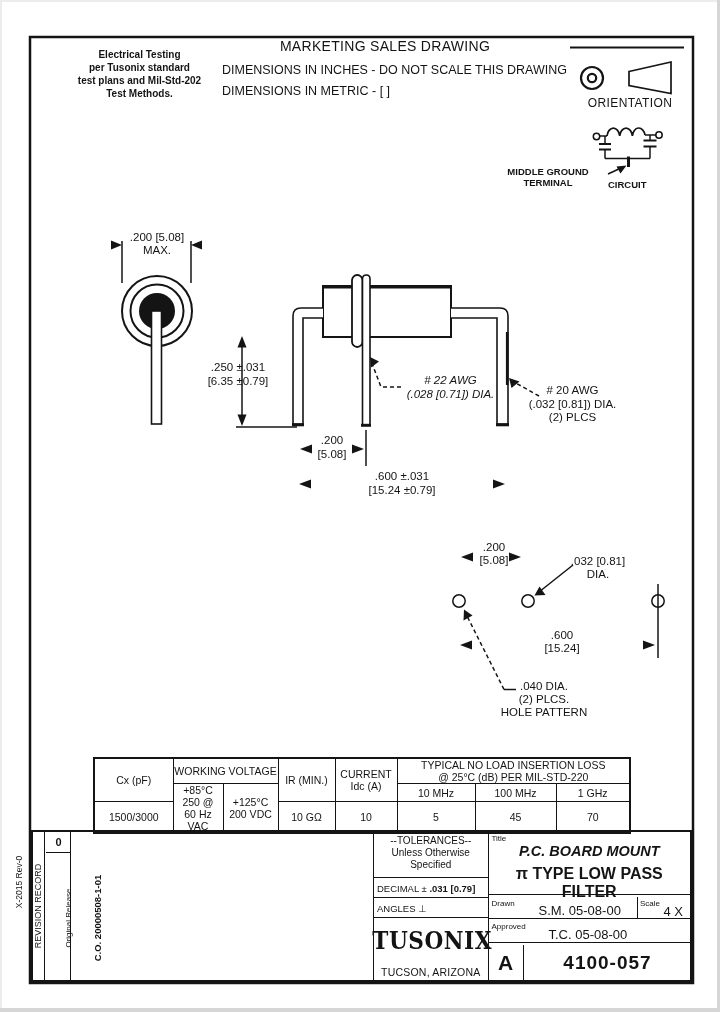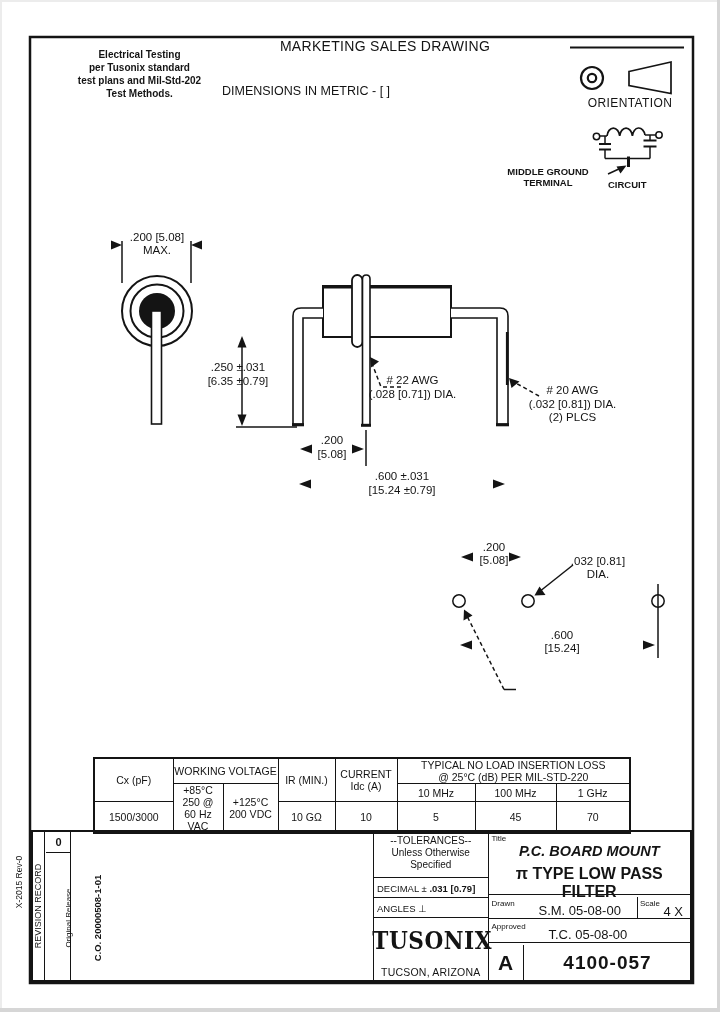--- a/index.html
+++ b/index.html
@@ -114,49 +114,53 @@
         <path d="M460,645 l12,-4.5 v9 z" fill="#141414" stroke="none"></path>
         <path d="M655,645 l-12,-4.5 v9 z" fill="#141414" stroke="none"></path>
         <line x1="516" y1="689.5" x2="504" y2="689.5"></line>
         <line x1="504" y1="689.5" x2="466" y2="614" stroke-dasharray="4,3"></line>
         <path d="M464,609.5 l-0.5,11 9,-5 z" fill="#141414" stroke="none"></path>
       </g>
     </g>
   </svg>
 
   <div class="t ctr" style="left:200px;top:38px;width:370px;font-size:14px;letter-spacing:.3px;">MARKETING SALES DRAWING</div>
+  <div class="t" style="left:222px;top:63px;font-size:12.5px;">DIMENSIONS IN INCHES - DO NOT SCALE THIS DRAWING</div>
   <div class="t" style="left:222px;top:84px;font-size:12.5px;">DIMENSIONS IN METRIC - [  ]</div>
   <div class="t ctr bold" style="left:42px;top:48px;width:195px;font-size:10px;line-height:13px;">Electrical Testing
 per Tusonix standard
 test plans and Mil-Std-202
 Test Methods.</div>
   <div class="t ctr" style="left:570px;top:96px;width:120px;font-size:12px;letter-spacing:.4px;">ORIENTATION</div>
   <div class="t ctr bold" style="left:498px;top:166px;width:100px;font-size:9.5px;line-height:11px;">MIDDLE GROUND
 TERMINAL</div>
   <div class="t bold" style="left:608px;top:179px;font-size:9.5px;">CIRCUIT</div>
 
   <div class="t ctr dim" style="left:107px;top:231px;width:100px;line-height:12.5px;">.200 [5.08]
 MAX.</div>
   <div class="t ctr dim" style="left:188px;top:361px;width:100px;text-align:center;">.250 ±.031
 [6.35 ±0.79]</div>
-  <div class="t ctr dim" style="left:360px;top:374px;width:105px;"># 22 AWG
+  <div class="t ctr dim" style="left:398px;top:374px;width:105px;font-style:italic;"># 22 AWG
 (.028 [0.71]) DIA.</div>
   <div class="t ctr dim" style="left:520px;top:384px;width:105px;"># 20 AWG
 (.032 [0.81]) DIA.
 (2) PLCS</div>
   <div class="t ctr dim" style="left:298px;top:434px;width:68px;">.200
 [5.08]</div>
   <div class="t ctr dim" style="left:350px;top:470px;width:104px;">.600 ±.031
 [15.24 ±0.79]</div>
   <div class="t ctr dim" style="left:460px;top:541px;width:68px;line-height:13px;">.200
 [5.08]</div>
   <div class="t ctr dim" style="left:556px;top:555px;width:84px;line-height:13px;">.032 [0.81]
 DIA.</div>
   <div class="t ctr dim" style="left:528px;top:629px;width:68px;line-height:13px;">.600
 [15.24]</div>
+  <div class="t ctr dim" style="left:492px;top:680px;width:104px;line-height:13px;">.040 DIA.
+(2) PLCS.
+HOLE PATTERN</div>
 
   <table class="spec">
     <colgroup>
       <col style="width:79px">
         <col style="width:50px">
         <col style="width:55px">
         <col style="width:57px">
       <col style="width:62px">
         <col style="width:78px">
         <col style="width:81px">

